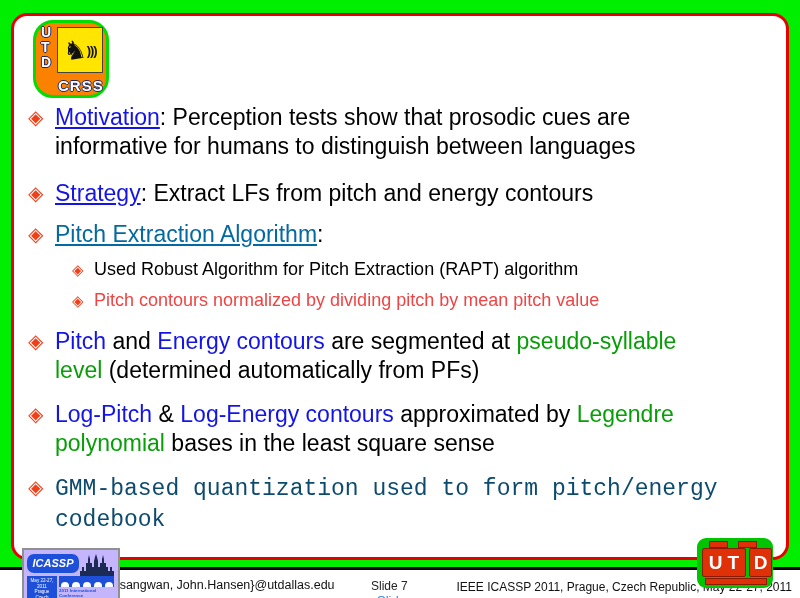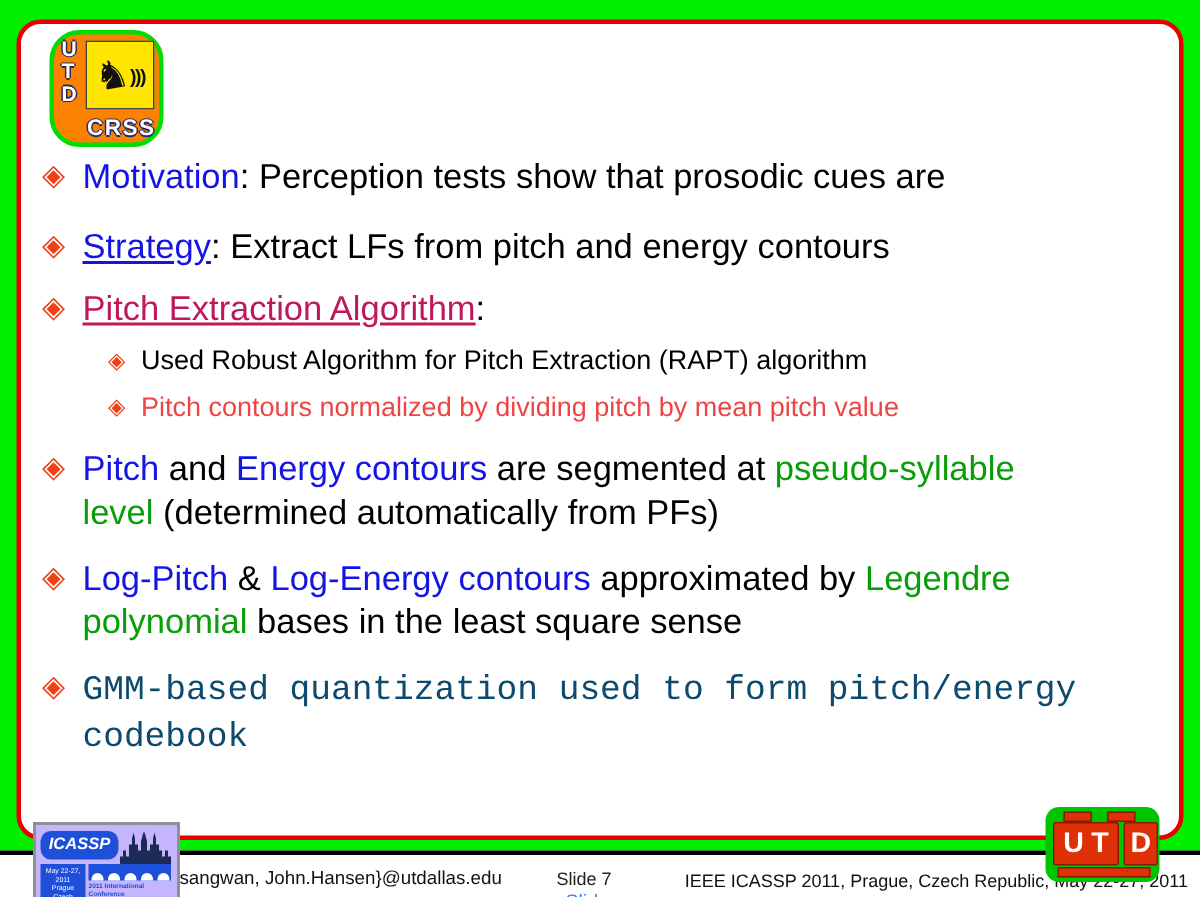--- a/index.html
+++ b/index.html
@@ -115,29 +115,29 @@
       <span class="crss-horse">♞</span>
       <span class="crss-waves">)))</span>
     </div>
     <div class="crss-label">CRSS</div>
   </div>
 
 
   <div class="bullet-list">
       <div class="bullet level1" style="margin-bottom: 18px;">
         <span class="diamond">◈</span>
-        <span class="btext"><span style="color: rgb(20, 20, 230); ">Motivation</span><span style="color: rgb(0, 0, 0);">: Perception tests show that prosodic cues are</span><br></span>
+        <span class="btext"><span style="color: rgb(20, 20, 230); text-decoration: underline;">Motivation</span><span style="color: rgb(0, 0, 0);">: Perception tests show that prosodic cues are</span><br><span style="color: rgb(0, 0, 0);">informative for humans to distinguish between languages</span></span>
       </div>
       <div class="bullet level1" style="margin-bottom: 12px;">
         <span class="diamond">◈</span>
         <span class="btext"><span style="color: rgb(20, 20, 230); text-decoration: underline;">Strategy</span><span style="color: rgb(0, 0, 0);">: Extract LFs from pitch and energy contours</span></span>
       </div>
       <div class="bullet level1" style="margin-bottom: 8px;">
         <span class="diamond">◈</span>
-        <span class="btext"><span style="color: #be185d; text-decoration: underline;">Pitch Extraction Algorithm</span><span style="color: rgb(0, 0, 0);">:</span></span>
+        <span class="btext"><span style="color: #0369a1; text-decoration: underline;">Pitch Extraction Algorithm</span><span style="color: rgb(0, 0, 0);">:</span></span>
       </div>
       <div class="bullet level2" style="margin-bottom: 6px;">
         <span class="diamond">◈</span>
         <span class="btext"><span style="color: rgb(0, 0, 0);">Used Robust Algorithm for Pitch Extraction (RAPT) algorithm</span></span>
       </div>
       <div class="bullet level2" style="margin-bottom: 14px;">
         <span class="diamond">◈</span>
         <span class="btext"><span style="color: #ef4444;">Pitch contours normalized by dividing pitch by mean pitch value</span></span>
       </div>
       <div class="bullet level1" style="margin-bottom: 15px;">

